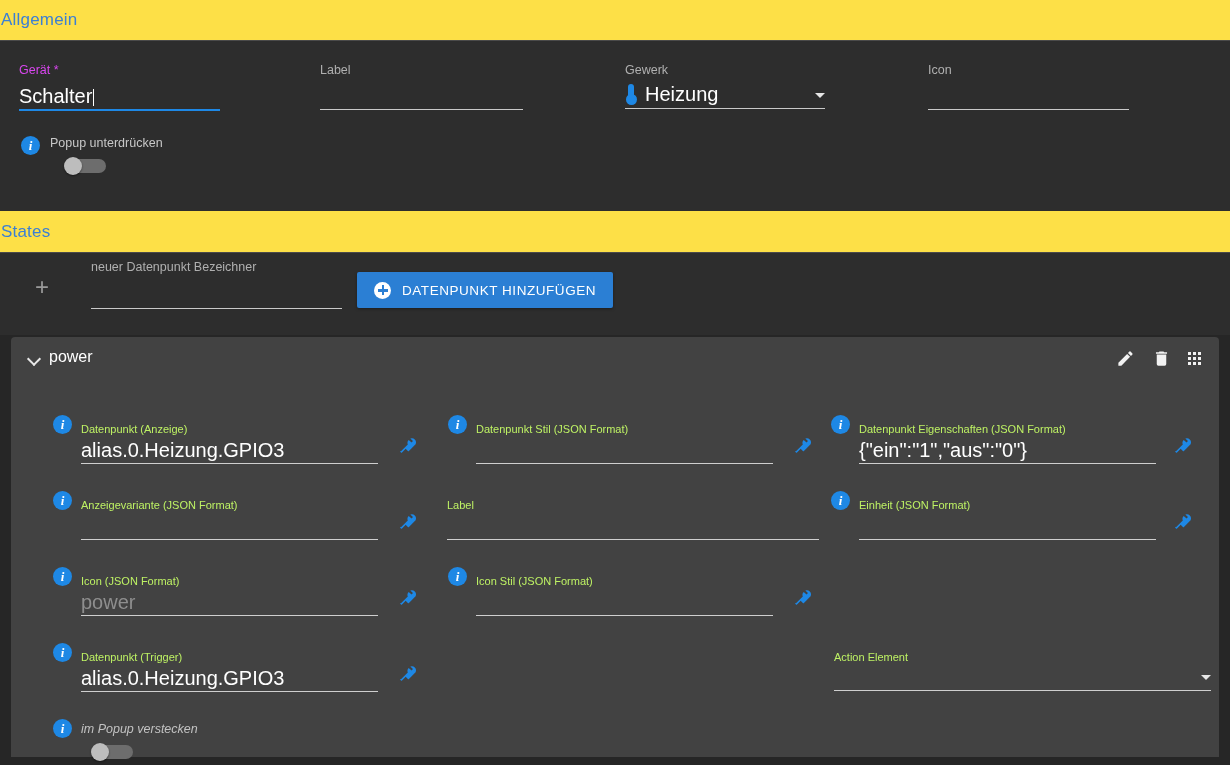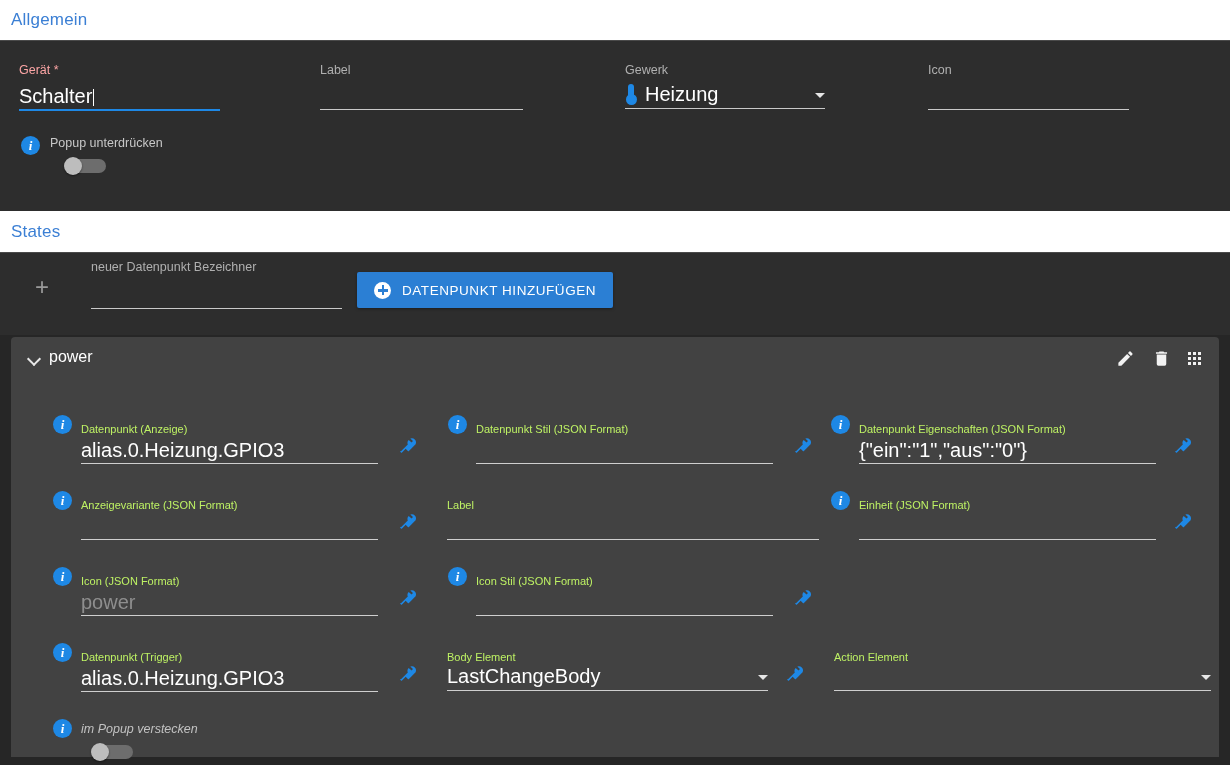--- a/index.html
+++ b/index.html
@@ -9,24 +9,24 @@
     background:#262626;
     font-family:"Liberation Sans", sans-serif;
     color:#e0e0e0;
     overflow:hidden;
     position:relative;
   }
 
   
   .section-head {
     height:41px;
-    background:#ffffff;
+    background:#fde047;
     border-bottom:1px solid #4a4a4a;
     display:flex; align-items:center;
-    padding-left:11px;
+    padding-left:1px;
   }
   .section-head .title {
     color:#3b7fd4;
     font-size:17px;
     letter-spacing:.2px;
   }
 
   
   .panel-general {
     background:#2d2d2d;
@@ -34,21 +34,21 @@
     position:relative;
   }
   .field-row { position:absolute; }
 
   .fld-label {
     font-size:12.5px;
     color:#b0b0b0;
     line-height:14px;
     white-space:nowrap;
   }
-  .fld-label.req { color:#fca5a5; }
+  .fld-label.req { color:#d946ef; }
   .fld-value {
     font-size:20px;
     color:#ffffff;
     line-height:22px;
     height:24px;
     white-space:nowrap;
     overflow:hidden;
   }
   .fld-value.placeholder { color:#8e8e8e; }
   .underline { height:1px; background:#c9c9c9; }
@@ -402,35 +402,20 @@
     </div>
     <div class="fld-value" style="margin-top:5px; margin-left:28px; width:297px;">alias.0.Heizung.GPIO3</div>
     <div class="dp-underline" style="margin-left:28px; width:297px;"></div>
     <span style="position:absolute; left:347px; top:22px;">
       <svg class="ic wrench" viewBox="0 0 24 24" style="fill:#1e88e5;">
           <path d="M22.7 19l-9.1-9.1a5.5 5.5 0 0 0-1.2-6L8.6 7.3 6.7 5.4 10.3 2a5.5 5.5 0 0 0-6 1.2 5.5 5.5 0 0 0-1.2 6l-.2.2 9.2 9.2a1 1 0 0 0 1.4 0l2.9-2.9 4.9 4.9a1 1 0 0 0 1.4 0l.7-.7a1 1 0 0 0 0-1.4z" transform="scale(-1,1) translate(-24,0)"></path>
         </svg>
     </span>
   </div>
 
-  <div class="dp-field" style="left:426px; top:306px; width:350px;">
-    <div class="dp-label">
-      <span class="txt" style="margin-left:10px;">Body Element</span>
-    </div>
-    <div style="margin-top:2px; margin-left:10px; width:321px; height:26px; display:flex; align-items:center;">
-      <span class="fld-value" style="flex:1;">LastChangeBody</span>
-      <span class="sel-arrow"></span>
-    </div>
-    <div class="dp-underline" style="margin-left:10px; width:321px;"></div>
-    <span style="position:absolute; left:350px; top:22px;">
-      <svg class="ic wrench" viewBox="0 0 24 24" style="fill:#1e88e5;">
-          <path d="M22.7 19l-9.1-9.1a5.5 5.5 0 0 0-1.2-6L8.6 7.3 6.7 5.4 10.3 2a5.5 5.5 0 0 0-6 1.2 5.5 5.5 0 0 0-1.2 6l-.2.2 9.2 9.2a1 1 0 0 0 1.4 0l2.9-2.9 4.9 4.9a1 1 0 0 0 1.4 0l.7-.7a1 1 0 0 0 0-1.4z" transform="scale(-1,1) translate(-24,0)"></path>
-        </svg>
-    </span>
-  </div>
 
   <div class="dp-field" style="left:813px; top:306px; width:385px;">
     <div class="dp-label">
       <span class="txt" style="margin-left:10px;">Action Element</span>
     </div>
     <div style="margin-top:2px; margin-left:10px; width:377px; height:26px; display:flex; align-items:center;">
       <span class="fld-value" style="flex:1;"></span>
       <span class="sel-arrow"></span>
     </div>
     <div class="dp-underline" style="margin-left:10px; width:377px;"></div>

